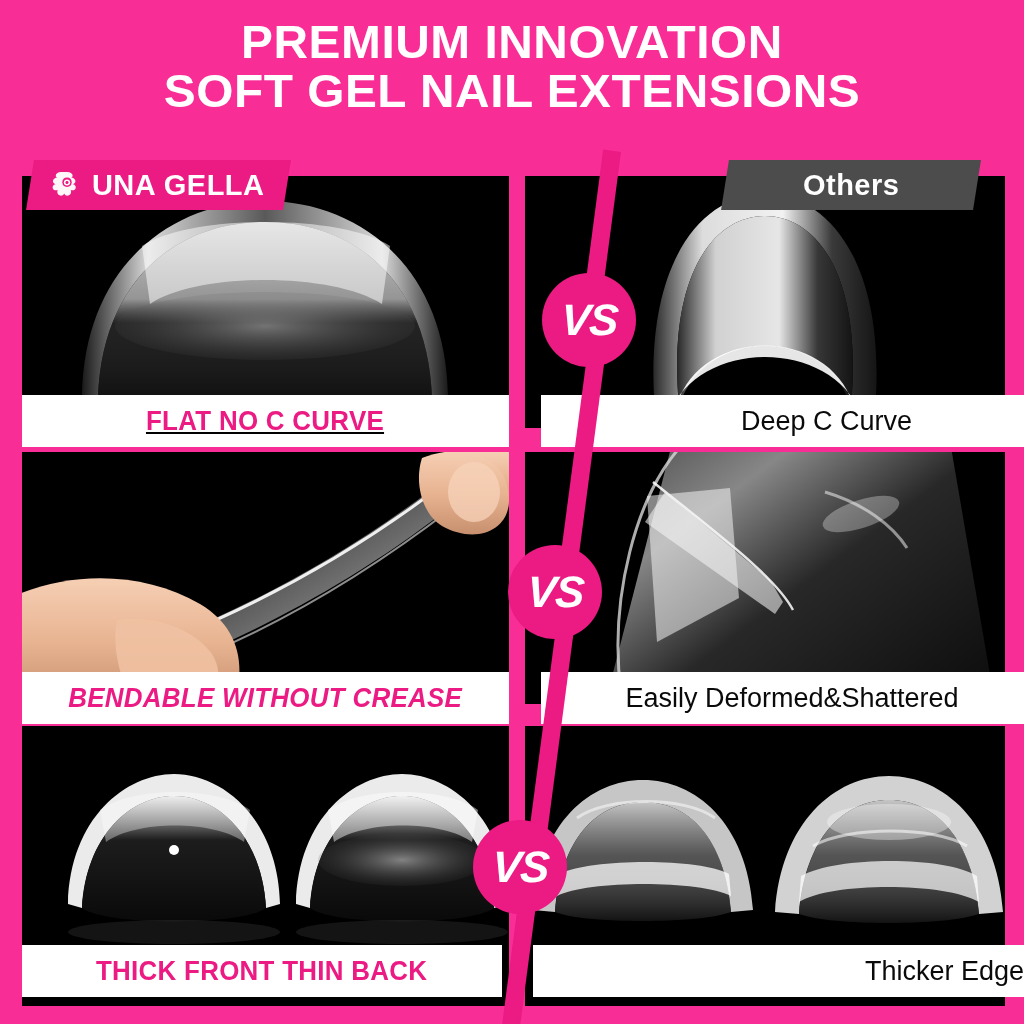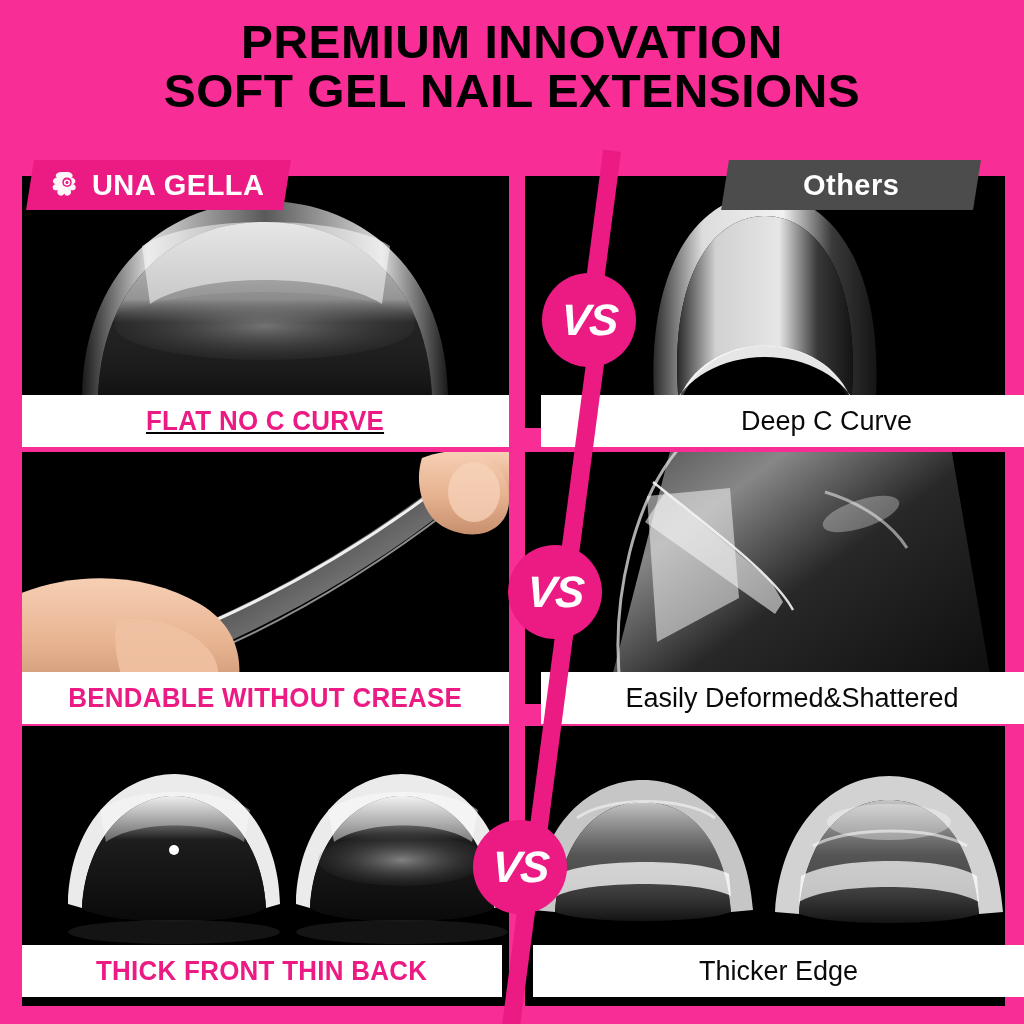--- a/index.html
+++ b/index.html
@@ -8,21 +8,21 @@
     background:#f92d96;
     font-family:"Liberation Sans", sans-serif;
     overflow:hidden;
     position:relative;
   }
 
   
   .title-block{
     position:absolute;left:0;top:18px;width:1024px;
     text-align:center;
-    color:#000000;
+    color:#ffffff;
     line-height:1.06;
     z-index:5;
   }
   .title-line{
     font-size:46px;
     font-weight:bold;
     letter-spacing:0.5px;
     transform:scaleX(1.04);
     white-space:nowrap;
   }
@@ -81,24 +81,24 @@
     font-weight:bold;
     letter-spacing:0.3px;
     transform:scaleX(0.96);
   }
   .caption.theirs span{
     color:#0a0a0a;
     font-weight:normal;
   }
   .cap-l1{left:22px;top:395px;width:487px;text-decoration:underline;}
   .cap-r1{left:541px;top:395px;width:483px;padding-left:44px;}
-  .cap-l2{left:22px;top:672px;width:487px;}
+  .cap-l2{left:22px;top:672px;width:487px;font-style:italic;}
   .cap-r2{left:541px;top:672px;width:502px;}
   .cap-l3{left:22px;top:945px;width:480px;}
-  .cap-r3{left:533px;top:945px;width:491px;}
+  .cap-r3{left:533px;top:945px;width:491px;justify-content:flex-end;}
 
   
   .badge{
     position:absolute;
     z-index:8;
     display:flex;
     align-items:center;
     height:50px;
     padding:0 22px;
     transform:skewX(-9deg);

